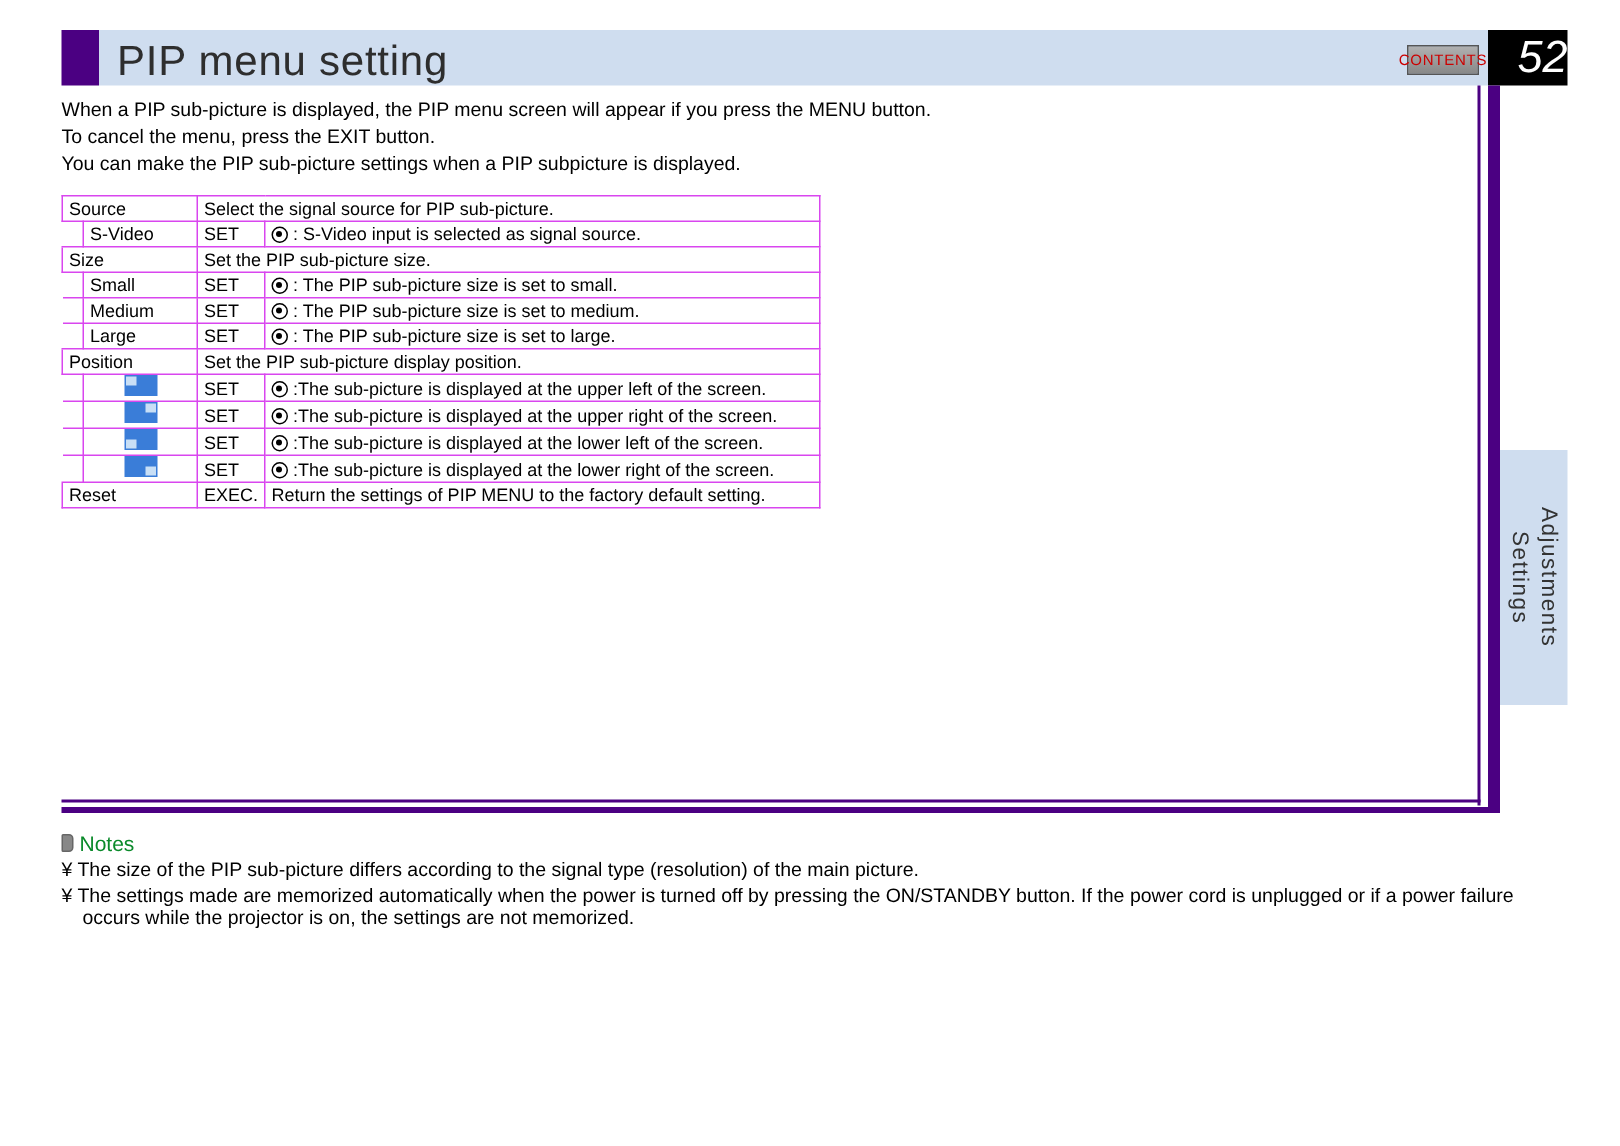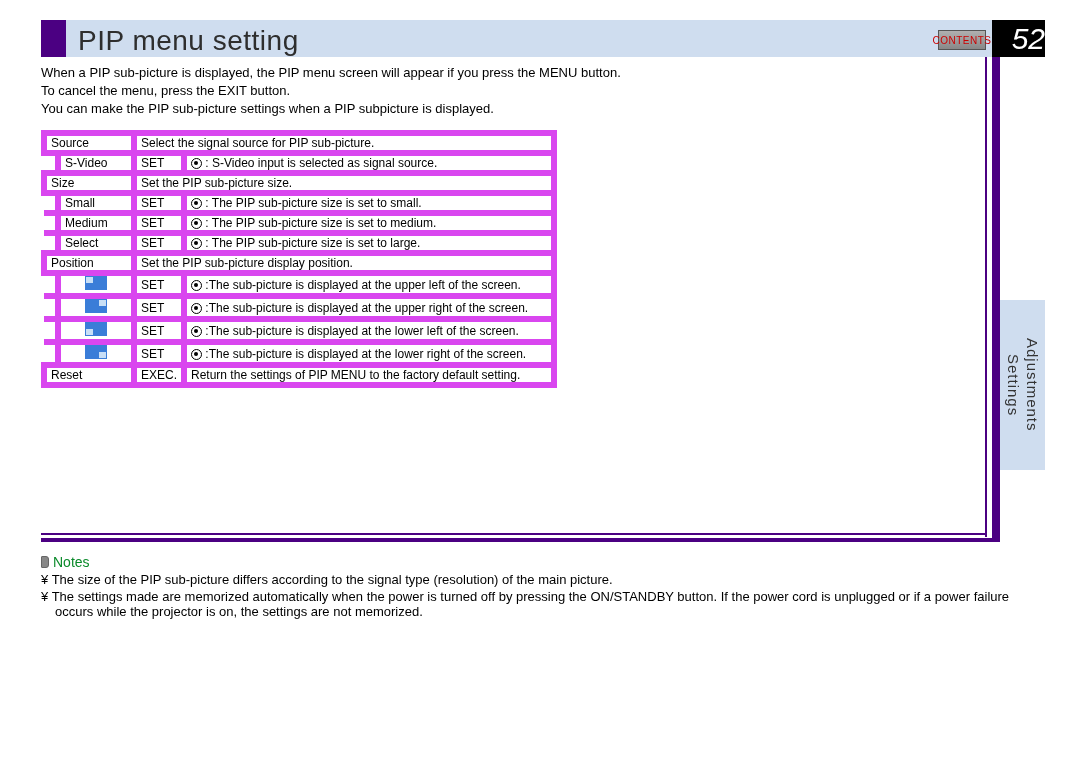--- a/index.html
+++ b/index.html
@@ -98,21 +98,21 @@
   }
   .intro-line { margin: 3px 0; font-size: 13px; }
 
   
   .pip-table {
     border-collapse: collapse;
     margin-top: 14px;
     font-size: 12px;
   }
   .pip-table td {
-    border: 6px solid #d946ef;
+    border: 1px solid #d946ef;
     padding: 0 4px;
     height: 17px;
     vertical-align: middle;
     white-space: nowrap;
   }
   td.lvl0b { width: 14px; border-left: none; border-top: none; }
   td.name { width: 90px; }
   td.nameshift { width: 76px; }
   td.tag  { width: 38px; text-align: left; }
   td.desc { width: 370px; }
@@ -233,21 +233,21 @@
       <td class="desc"><span class="circ"></span> <span>: The PIP sub-picture size is set to small.</span></td>
     </tr>
     <tr>
       <td class="lvl0b"></td>
       <td class="nameshift">Medium</td>
       <td class="tag">SET</td>
       <td class="desc"><span class="circ"></span> <span>: The PIP sub-picture size is set to medium.</span></td>
     </tr>
     <tr>
       <td class="lvl0b"></td>
-      <td class="nameshift">Select</td>
+      <td class="nameshift">Large</td>
       <td class="tag">SET</td>
       <td class="desc"><span class="circ"></span> <span>: The PIP sub-picture size is set to large.</span></td>
     </tr>
 
     <tr>
       <td class="name" colspan="2">Position</td>
       <td class="desc" colspan="2">Set the PIP sub-picture display position.</td>
     </tr>
     <tr>
       <td class="lvl0b"></td>

